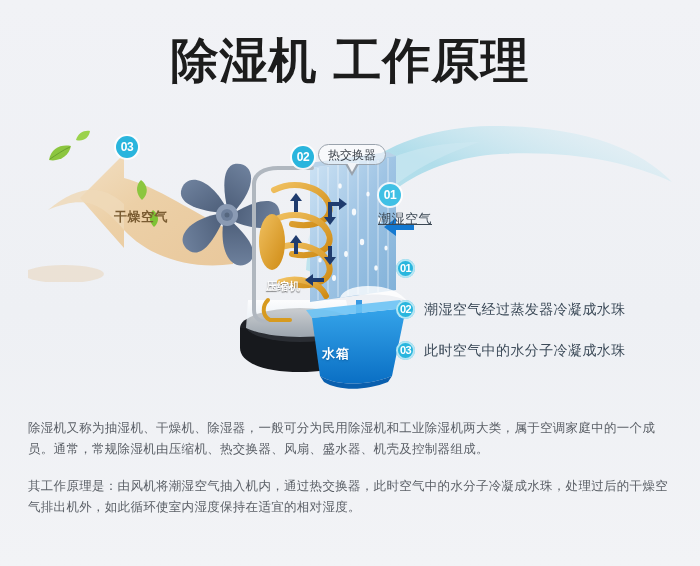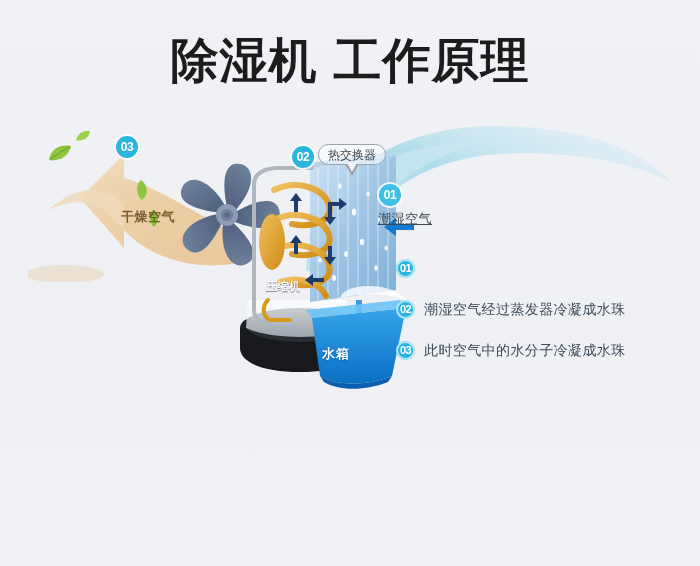--- a/index.html
+++ b/index.html
@@ -66,21 +66,21 @@
     border-top:12px solid #9aa3ad;
   }
   .callout .tail:after{
     content:"";position:absolute;left:-5px;top:-13px;width:0;height:0;
     border-left:5px solid transparent;border-right:5px solid transparent;
     border-top:9px solid #f2f4f7;
   }
 
   
   .lbl-dry{
-    position:absolute;left:121px;top:96px;font-size:13px;color:#7a5c32;
+    position:absolute;left:114px;top:96px;font-size:13px;color:#7a5c32;
     font-weight:bold;letter-spacing:.5px;
   }
   .lbl-wet{
     position:absolute;left:378px;top:98px;font-size:13px;color:#3c4854;
     letter-spacing:.5px;
     text-decoration:underline;
   }
   .lbl-comp{
     position:absolute;left:266px;top:167px;font-size:11px;color:#ffffff;
     background:rgba(40,44,52,.0);letter-spacing:.5px;font-weight:bold;
@@ -308,14 +308,18 @@
       <div class="legend-text">潮湿空气经过蒸发器冷凝成水珠</div>
     </div>
 
     <div class="legend-row">
       <div class="legend-badge">03</div>
       <div class="legend-text">此时空气中的水分子冷凝成水珠</div>
     </div>
 
   </div>
 
+  <div class="body-text">
+    <p class="para">除湿机又称为抽湿机、干燥机、除湿器，一般可分为民用除湿机和工业除湿机两大类，属于空调家庭中的一个成员。通常，常规除湿机由压缩机、热交换器、风扇、盛水器、机壳及控制器组成。</p>
+    <p class="para">其工作原理是：由风机将潮湿空气抽入机内，通过热交换器，此时空气中的水分子冷凝成水珠，处理过后的干燥空气排出机外，如此循环使室内湿度保持在适宜的相对湿度。</p>
+  </div>
 
 </div>
 
 </body></html>

